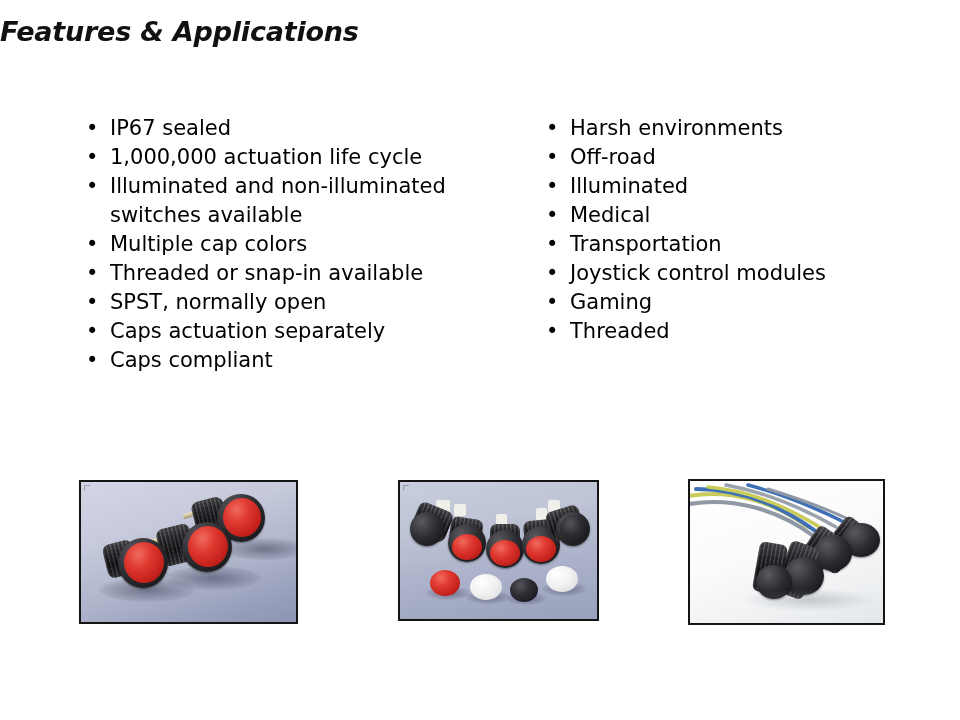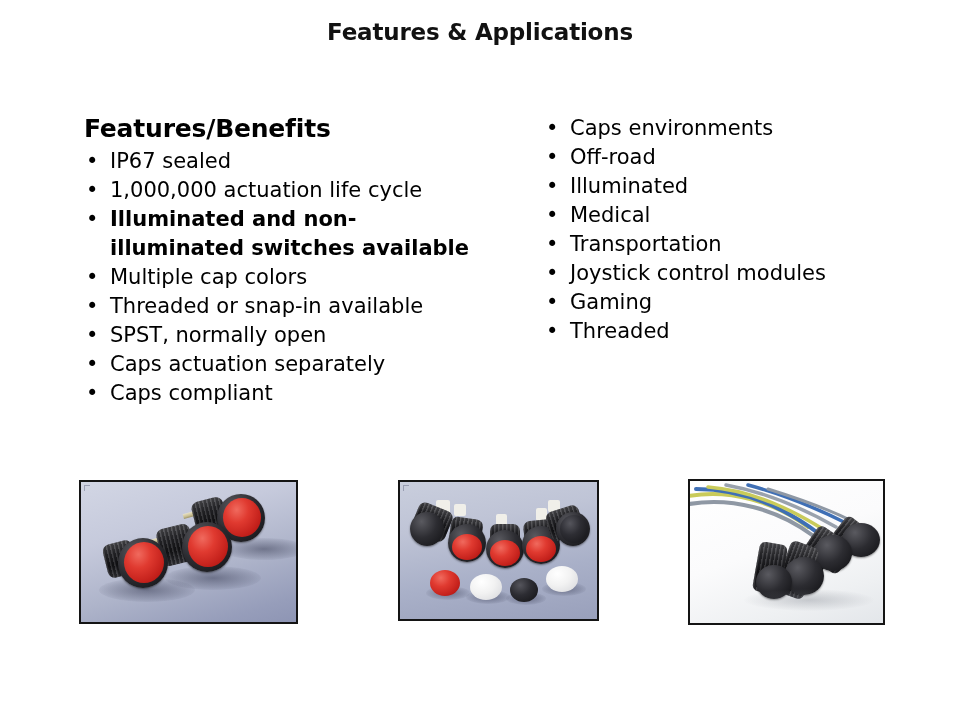--- a/index.html
+++ b/index.html
@@ -17,26 +17,27 @@
     color: #000000;
     -webkit-font-smoothing: antialiased;
   }
 
   
   #slide-title {
     position: absolute;
     left: 0;
     top: 16px;
     width: 960px;
-    text-align: center;
-    font-size: 23px;
+    text-align: left;
+    font-size: 27px;
     font-weight: bold;
     letter-spacing: -0.2px;
     line-height: 32px;
     color: #111111;
+    font-style: italic;
   }
 
   
   .column {
     position: absolute;
     top: 114px;
   }
   #column-features { left: 84px; width: 430px; }
   #column-applications { left: 544px; width: 400px; }
 
@@ -67,21 +68,20 @@
     top: 0;
     font-size: 21px;
     line-height: 29px;
   }
   ul.bullet-list > li > .bullet-text {
     display: block;
   }
   
   ul.bullet-list > li.wraps > .bullet-text {
     max-width: 378px;
-    font-weight: bold;
   }
 
   
   .photo {
     position: absolute;
     border: 2px solid #141414;
     box-sizing: border-box;
     overflow: hidden;
   }
   #photo-1 { left: 79px;  top: 480px; width: 219px; height: 144px; }
@@ -168,21 +168,20 @@
     border-top: 1px solid rgba(120,125,150,0.6);
   }
 </style>
 </head>
 <body>
 
 <div id="slide-title">Features &amp; Applications</div>
 
 <div class="column" id="column-features">
 
-  <div class="column-heading">Features/Benefits</div>
 
   <ul class="bullet-list">
     <li>
       <span class="bullet-dot">•</span>
       <span class="bullet-text">IP67 sealed</span>
     </li>
     <li>
       <span class="bullet-dot">•</span>
       <span class="bullet-text">1,000,000 actuation life cycle</span>
     </li>
@@ -212,21 +211,21 @@
     </li>
   </ul>
 </div>
 
 <div class="column" id="column-applications">
 
 
   <ul class="bullet-list">
     <li>
       <span class="bullet-dot">•</span>
-      <span class="bullet-text">Caps environments</span>
+      <span class="bullet-text">Harsh environments</span>
     </li>
     <li>
       <span class="bullet-dot">•</span>
       <span class="bullet-text">Off-road</span>
     </li>
     <li>
       <span class="bullet-dot">•</span>
       <span class="bullet-text">Illuminated</span>
     </li>
     <li>

